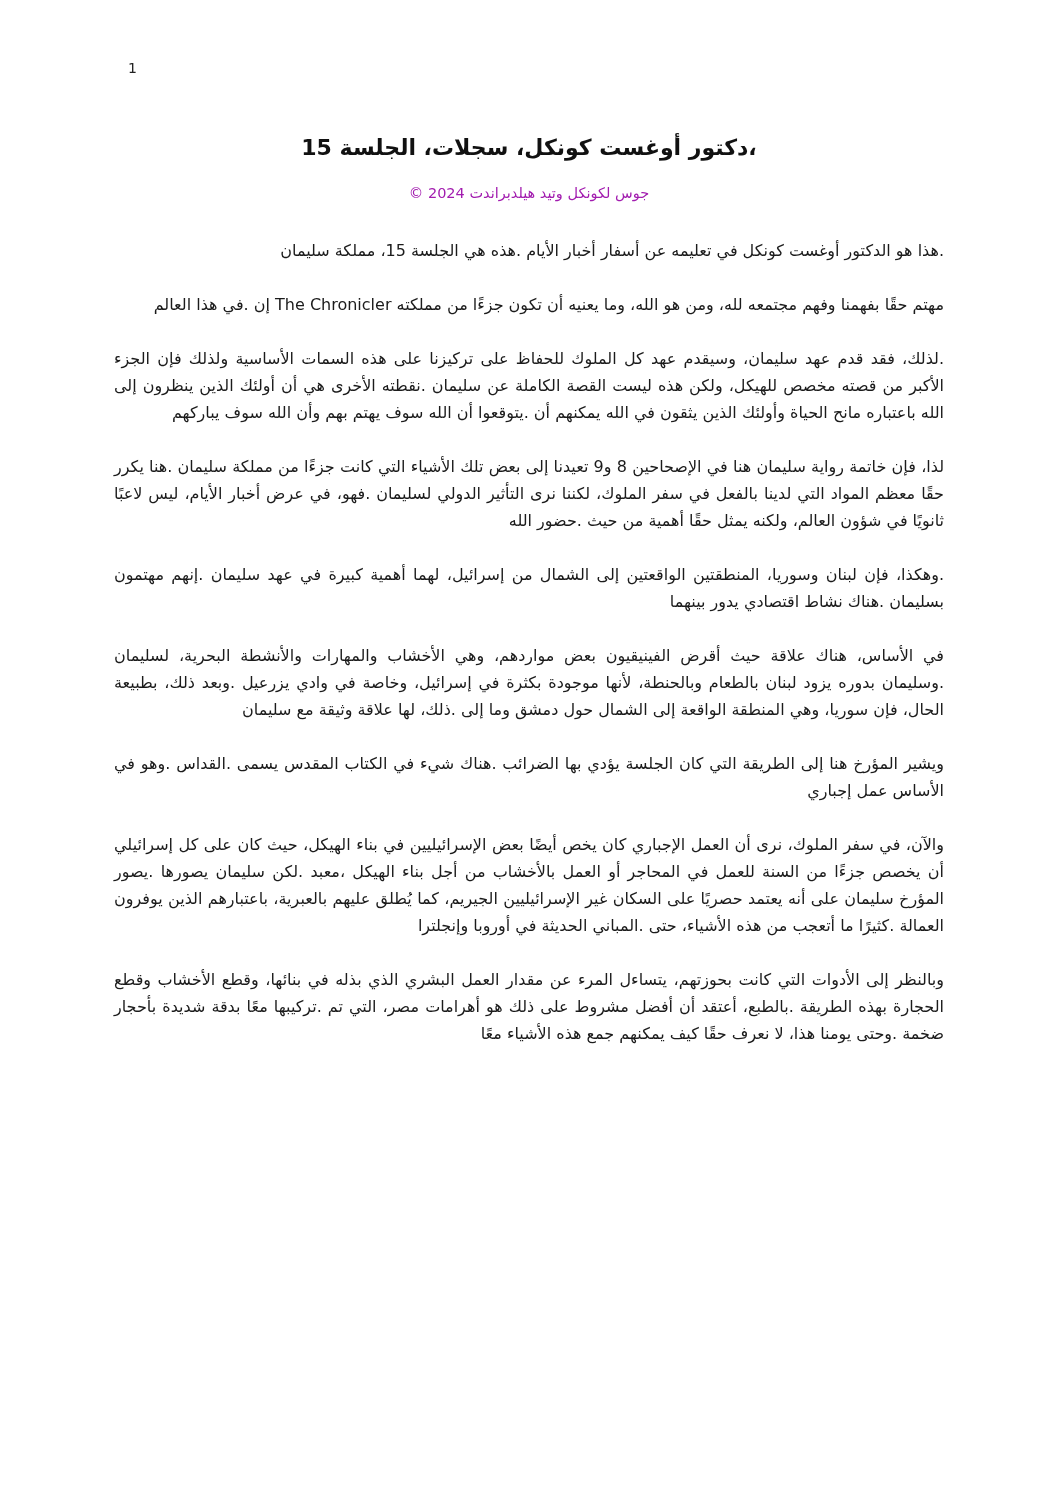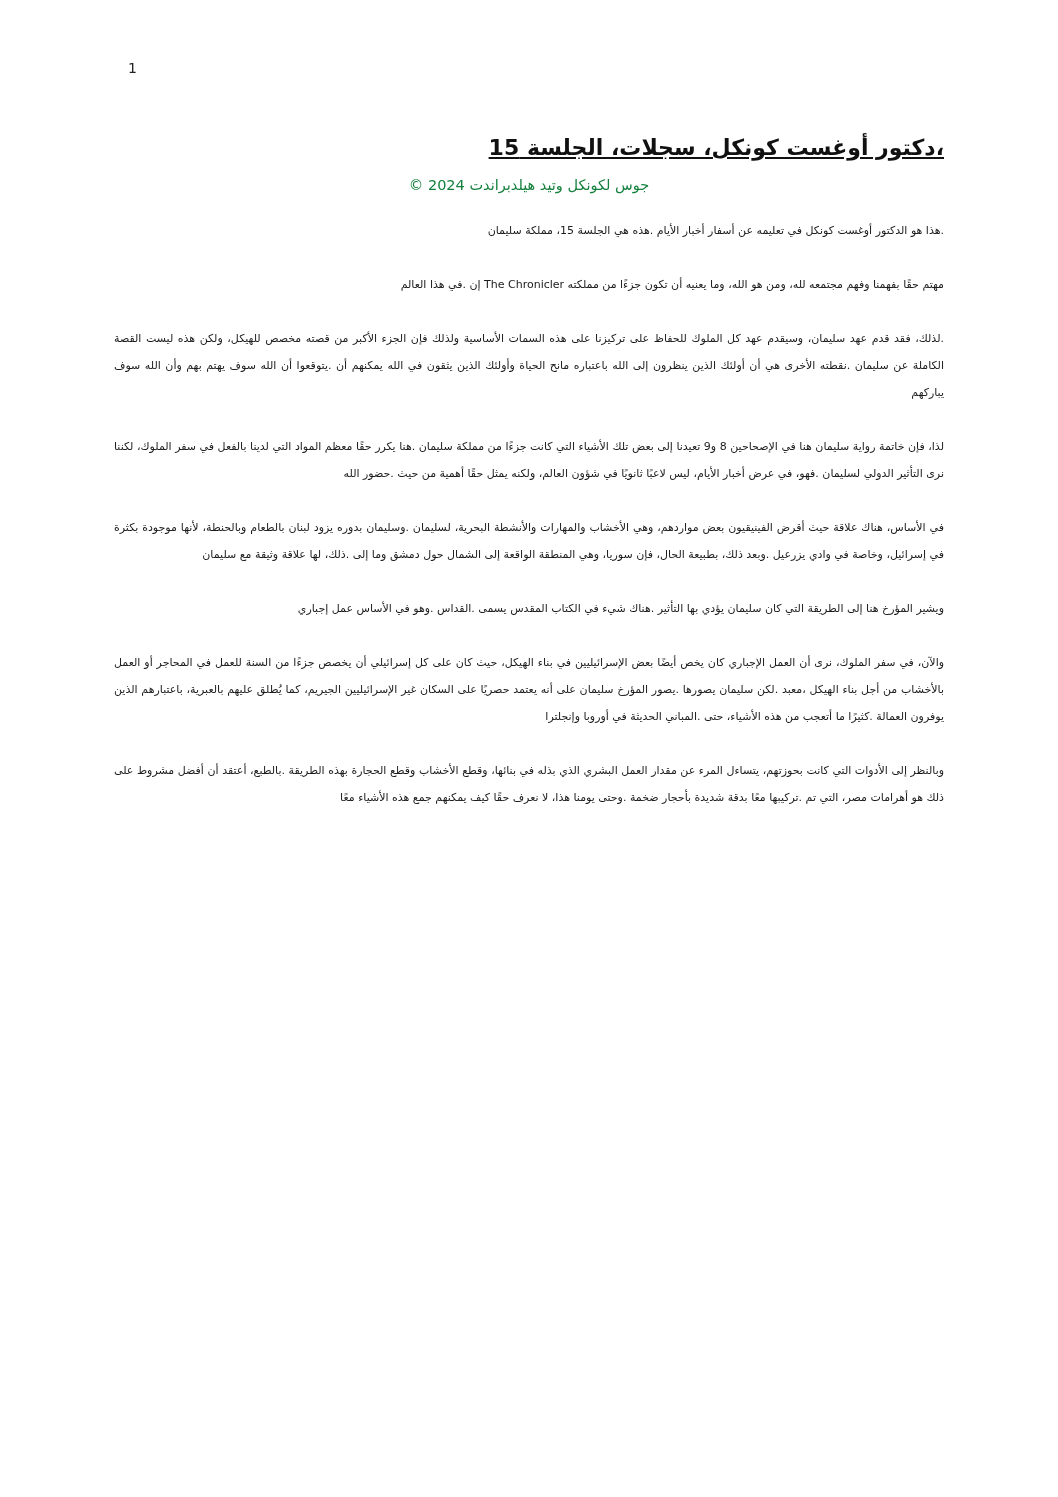--- a/index.html
+++ b/index.html
@@ -27,37 +27,36 @@
   }
   .content {
     position: absolute;
     top: 0;
     left: 0;
     width: 100%;
     padding: 130px 114px 0 114px;
     direction: rtl;
   }
   .doc-title {
-    text-align: right;
+    text-align: center;
     font-weight: bold;
     font-size: 22px;
     line-height: 35px;
     color: #111;
-    text-decoration: underline;
   }
   .title-line { display: block; }
   .copyright {
     text-align: center;
     font-size: 14.5px;
-    margin-top: 12px;
-    color: #15803d;
+    margin-top: 20px;
+    color: #a21caf;
   }
   .paragraphs {
-    margin-top: 24px;
-    font-size: 11px;
+    margin-top: 36px;
+    font-size: 16px;
     line-height: 27px;
     text-align: justify;
   }
   .paragraphs p {
     margin-bottom: 27px;
     text-align: justify;
   }
 </style>
 </head>
 <body>
@@ -72,20 +71,21 @@
       <span class="title-line">،دكتور أوغست كونكل، سجلات، الجلسة 15</span>
     </h1>
 
     <div class="copyright">جوس لكونكل وتيد هيلدبراندت 2024 ©</div>
 
     <div class="paragraphs">
       <p>.هذا هو الدكتور أوغست كونكل في تعليمه عن أسفار أخبار الأيام .هذه هي الجلسة 15، مملكة سليمان</p>
       <p>مهتم حقًا بفهمنا وفهم مجتمعه لله، ومن هو الله، وما يعنيه أن تكون جزءًا من مملكته The Chronicler إن .في هذا العالم</p>
       <p>.لذلك، فقد قدم عهد سليمان، وسيقدم عهد كل الملوك للحفاظ على تركيزنا على هذه السمات الأساسية ولذلك فإن الجزء الأكبر من قصته مخصص للهيكل، ولكن هذه ليست القصة الكاملة عن سليمان .نقطته الأخرى هي أن أولئك الذين ينظرون إلى الله باعتباره مانح الحياة وأولئك الذين يثقون في الله يمكنهم أن .يتوقعوا أن الله سوف يهتم بهم وأن الله سوف يباركهم</p>
       <p>لذا، فإن خاتمة رواية سليمان هنا في الإصحاحين 8 و9 تعيدنا إلى بعض تلك الأشياء التي كانت جزءًا من مملكة سليمان .هنا يكرر حقًا معظم المواد التي لدينا بالفعل في سفر الملوك، لكننا نرى التأثير الدولي لسليمان .فهو، في عرض أخبار الأيام، ليس لاعبًا ثانويًا في شؤون العالم، ولكنه يمثل حقًا أهمية من حيث .حضور الله</p>
+      <p>.وهكذا، فإن لبنان وسوريا، المنطقتين الواقعتين إلى الشمال من إسرائيل، لهما أهمية كبيرة في عهد سليمان .إنهم مهتمون بسليمان .هناك نشاط اقتصادي يدور بينهما</p>
       <p>في الأساس، هناك علاقة حيث أقرض الفينيقيون بعض مواردهم، وهي الأخشاب والمهارات والأنشطة البحرية، لسليمان .وسليمان بدوره يزود لبنان بالطعام وبالحنطة، لأنها موجودة بكثرة في إسرائيل، وخاصة في وادي يزرعيل .وبعد ذلك، بطبيعة الحال، فإن سوريا، وهي المنطقة الواقعة إلى الشمال حول دمشق وما إلى .ذلك، لها علاقة وثيقة مع سليمان</p>
-      <p>ويشير المؤرخ هنا إلى الطريقة التي كان سليمان يؤدي بها التأثير .هناك شيء في الكتاب المقدس يسمى .القداس .وهو في الأساس عمل إجباري</p>
+      <p>ويشير المؤرخ هنا إلى الطريقة التي كان الجلسة يؤدي بها الضرائب .هناك شيء في الكتاب المقدس يسمى .القداس .وهو في الأساس عمل إجباري</p>
       <p>والآن، في سفر الملوك، نرى أن العمل الإجباري كان يخص أيضًا بعض الإسرائيليين في بناء الهيكل، حيث كان على كل إسرائيلي أن يخصص جزءًا من السنة للعمل في المحاجر أو العمل بالأخشاب من أجل بناء الهيكل ،معبد .لكن سليمان يصورها .يصور المؤرخ سليمان على أنه يعتمد حصريًا على السكان غير الإسرائيليين الجيريم، كما يُطلق عليهم بالعبرية، باعتبارهم الذين يوفرون العمالة .كثيرًا ما أتعجب من هذه الأشياء، حتى .المباني الحديثة في أوروبا وإنجلترا</p>
       <p>وبالنظر إلى الأدوات التي كانت بحوزتهم، يتساءل المرء عن مقدار العمل البشري الذي بذله في بنائها، وقطع الأخشاب وقطع الحجارة بهذه الطريقة .بالطبع، أعتقد أن أفضل مشروط على ذلك هو أهرامات مصر، التي تم .تركيبها معًا بدقة شديدة بأحجار ضخمة .وحتى يومنا هذا، لا نعرف حقًا كيف يمكنهم جمع هذه الأشياء معًا</p>
     </div>
 
   </div>
 </div>
 
 </body></html>

